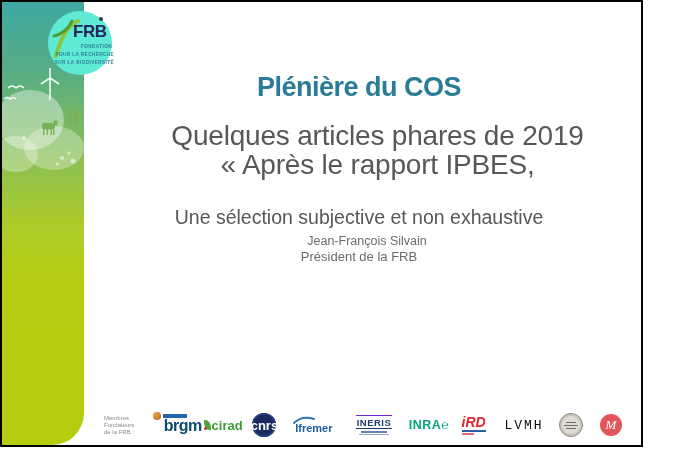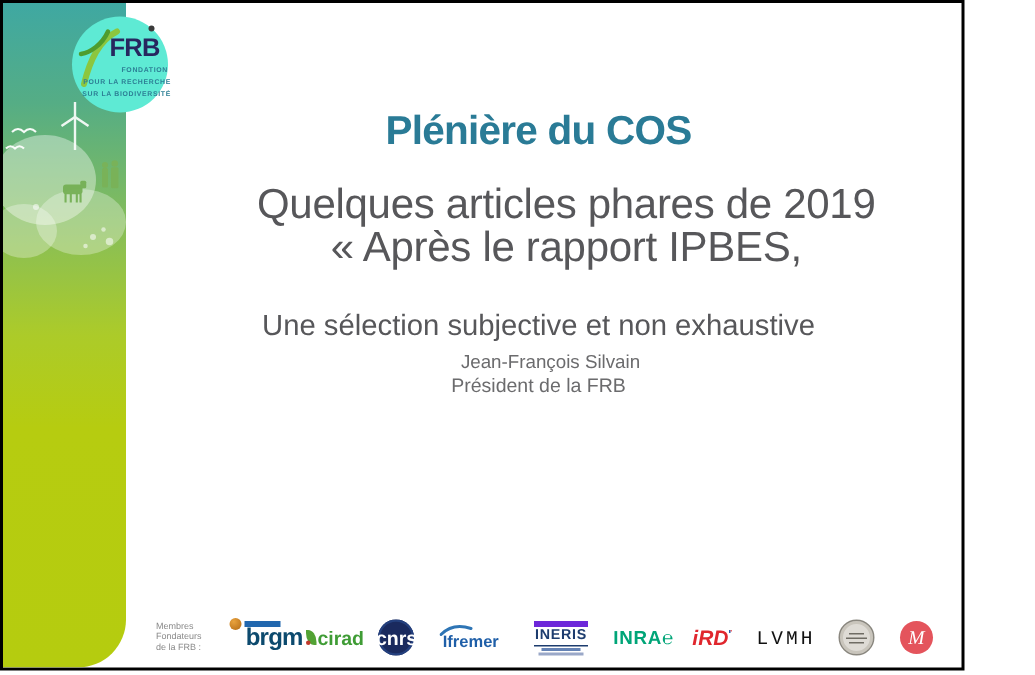--- a/index.html
+++ b/index.html
@@ -62,25 +62,25 @@
   .cirad-sub { width:26px; height:1px; background:#52a234; margin-top:1.5px; opacity:.75; }
   .cirad-sub2 { width:22px; height:1px; background:#52a234; margin-top:1px; opacity:.55; }
   .p-cnrs { width:24px; height:24px; border-radius:50%; background:#1a2a5e; color:#fff;
     font-size:13px; font-weight:700; display:flex; align-items:center; justify-content:center;
     box-shadow:inset 0 0 0 1.5px #24407e; }
   .p-ifremer { position:relative; width:46px; height:20px; }
   .ifremer-swoosh { position:absolute; left:0; top:0; width:26px; height:10px; }
   .ifremer-text { position:absolute; left:2px; top:7px; font-size:11px; font-weight:700; color:#1f5fa8; }
   .p-ineris { display:flex; flex-direction:column; align-items:center; width:36px; }
   .ineris-text { font-size:9.5px; font-weight:700; color:#1d3c6e; letter-spacing:0.5px;
-    border-top:4px solid #6d28d9; border-bottom:1px solid #1d3c6e; padding:0.5px 1px; }
+    border-top:1px solid #6d28d9; border-bottom:1px solid #1d3c6e; padding:0.5px 1px; }
   .ineris-sub { margin-top:1.5px; width:26px; height:2px; background:#4a6da8; opacity:.85; }
   .ineris-sub2 { margin-top:1px; width:30px; height:1.5px; background:#9aa8c8; }
   .p-inrae { font-size:12.5px; font-weight:700; color:#00a578; letter-spacing:0.5px; width:36px; text-align:center; }
-  .p-ird { display:flex; flex-direction:row; align-items:flex-start; width:26px; }
+  .p-ird { display:flex; flex-direction:column; align-items:flex-start; width:26px; }
   .ird-text { font-size:14px; line-height:13px; font-weight:700; font-style:italic; color:#e0262d; }
   .ird-sub { width:24px; height:2px; background:#2a5caa; margin-top:1.5px; }
   .ird-sub2 { width:12px; height:1.5px; background:#e0262d; margin-top:1px; opacity:.7; }
   .p-lvmh { font-family:Liberation Mono, monospace; font-size:13px; color:#111;
     letter-spacing:2px; width:38px; text-align:center; }
   .p-seal { width:24px; height:24px; border-radius:50%; background:#dedbd5; border:1px solid #8a877f;
     box-sizing:border-box; display:flex; flex-direction:column; align-items:center; justify-content:center;
     gap:2px; box-shadow:inset 0 0 0 2px #c9c5bc; }
   .seal-line { height:1px; background:#6f6c64; }
   .sl1 { width:10px; } .sl2 { width:14px; } .sl3 { width:10px; }

